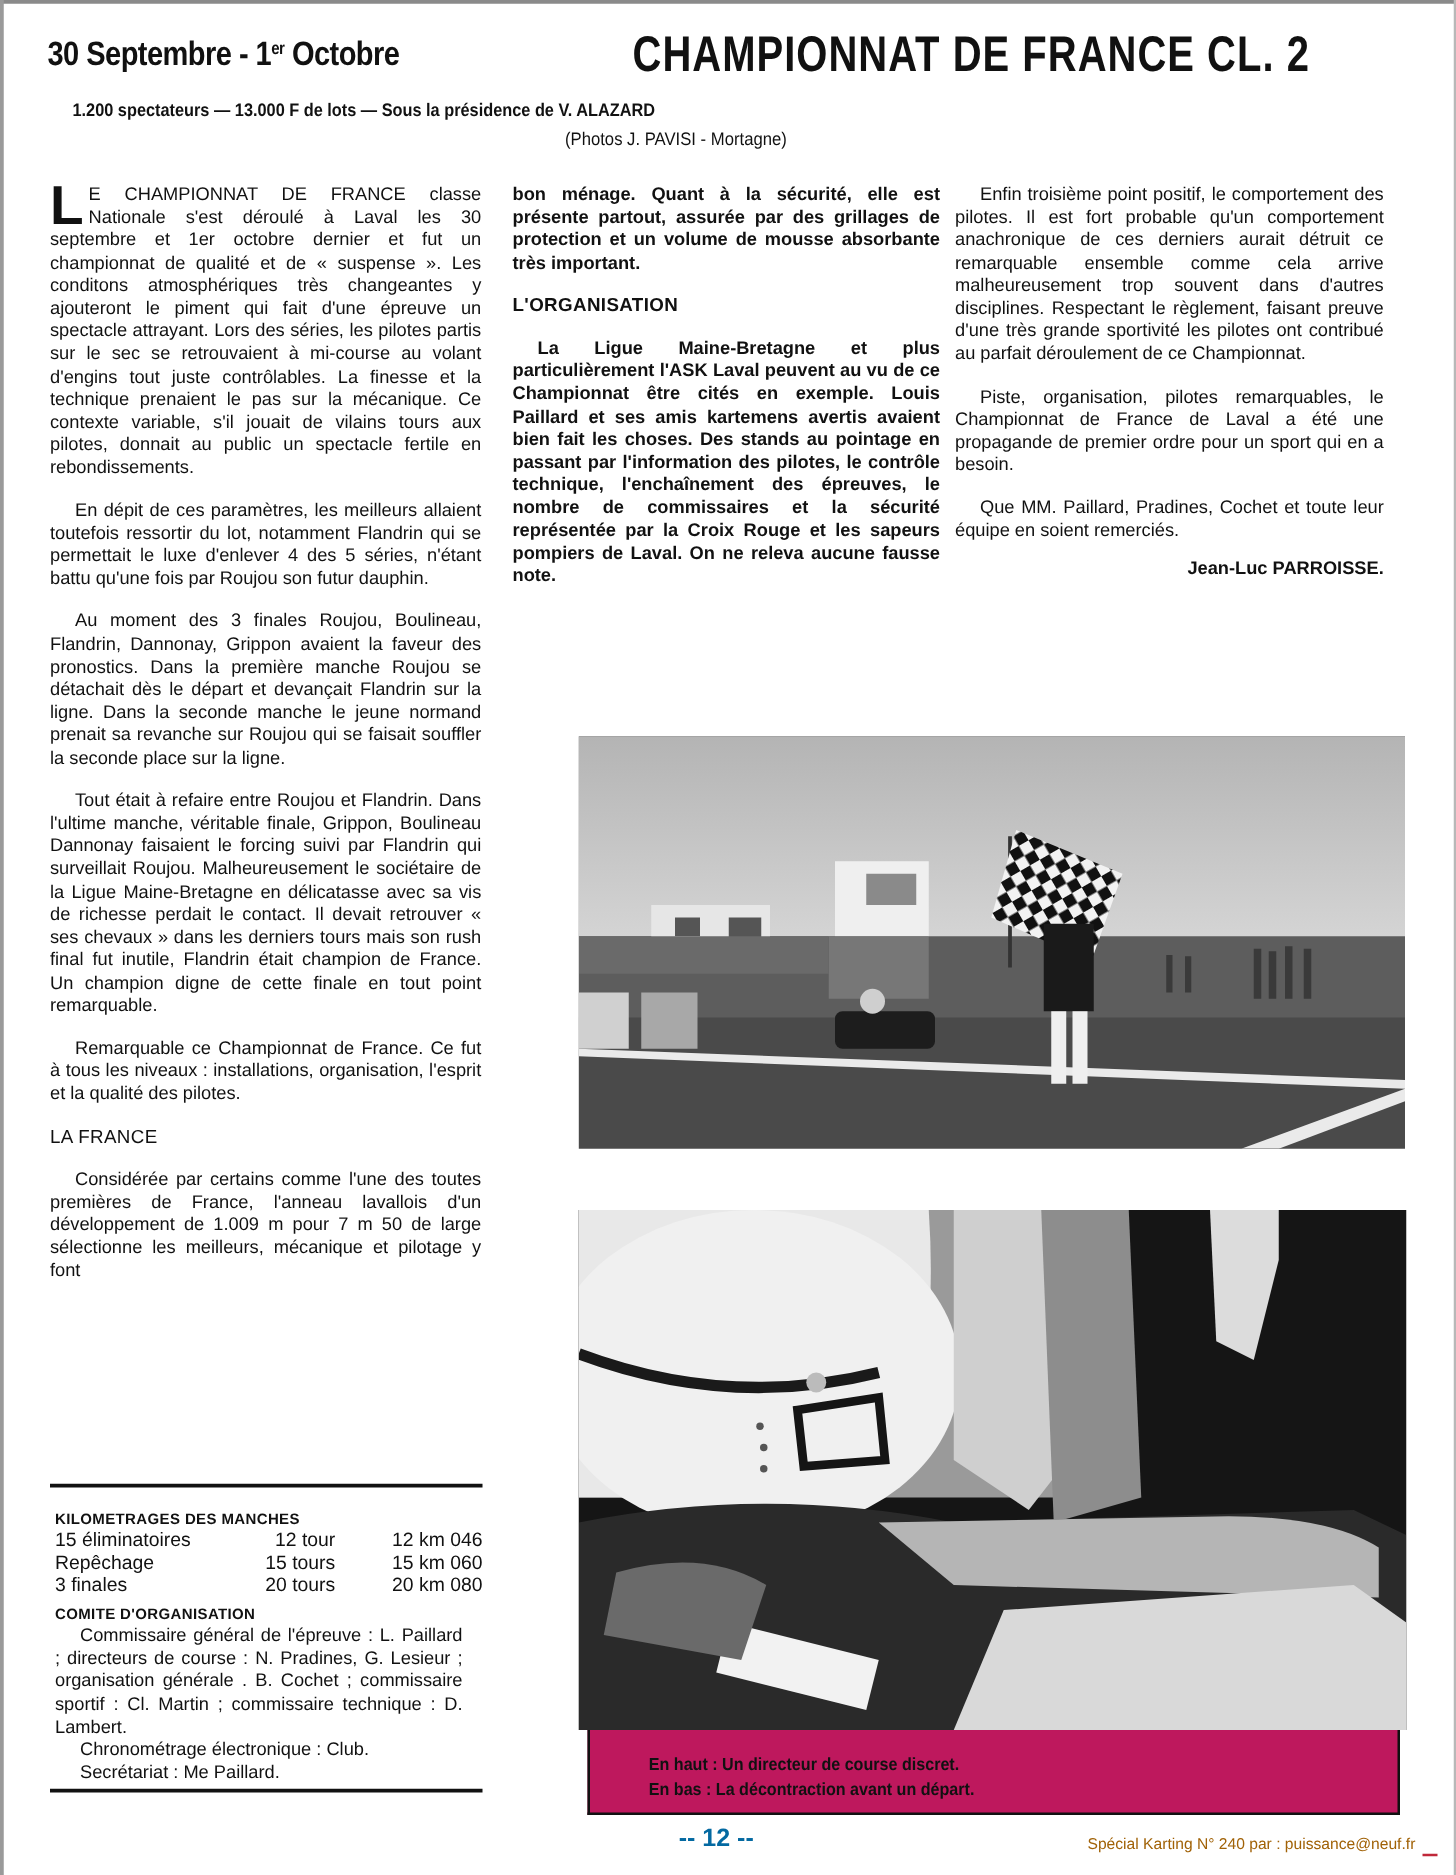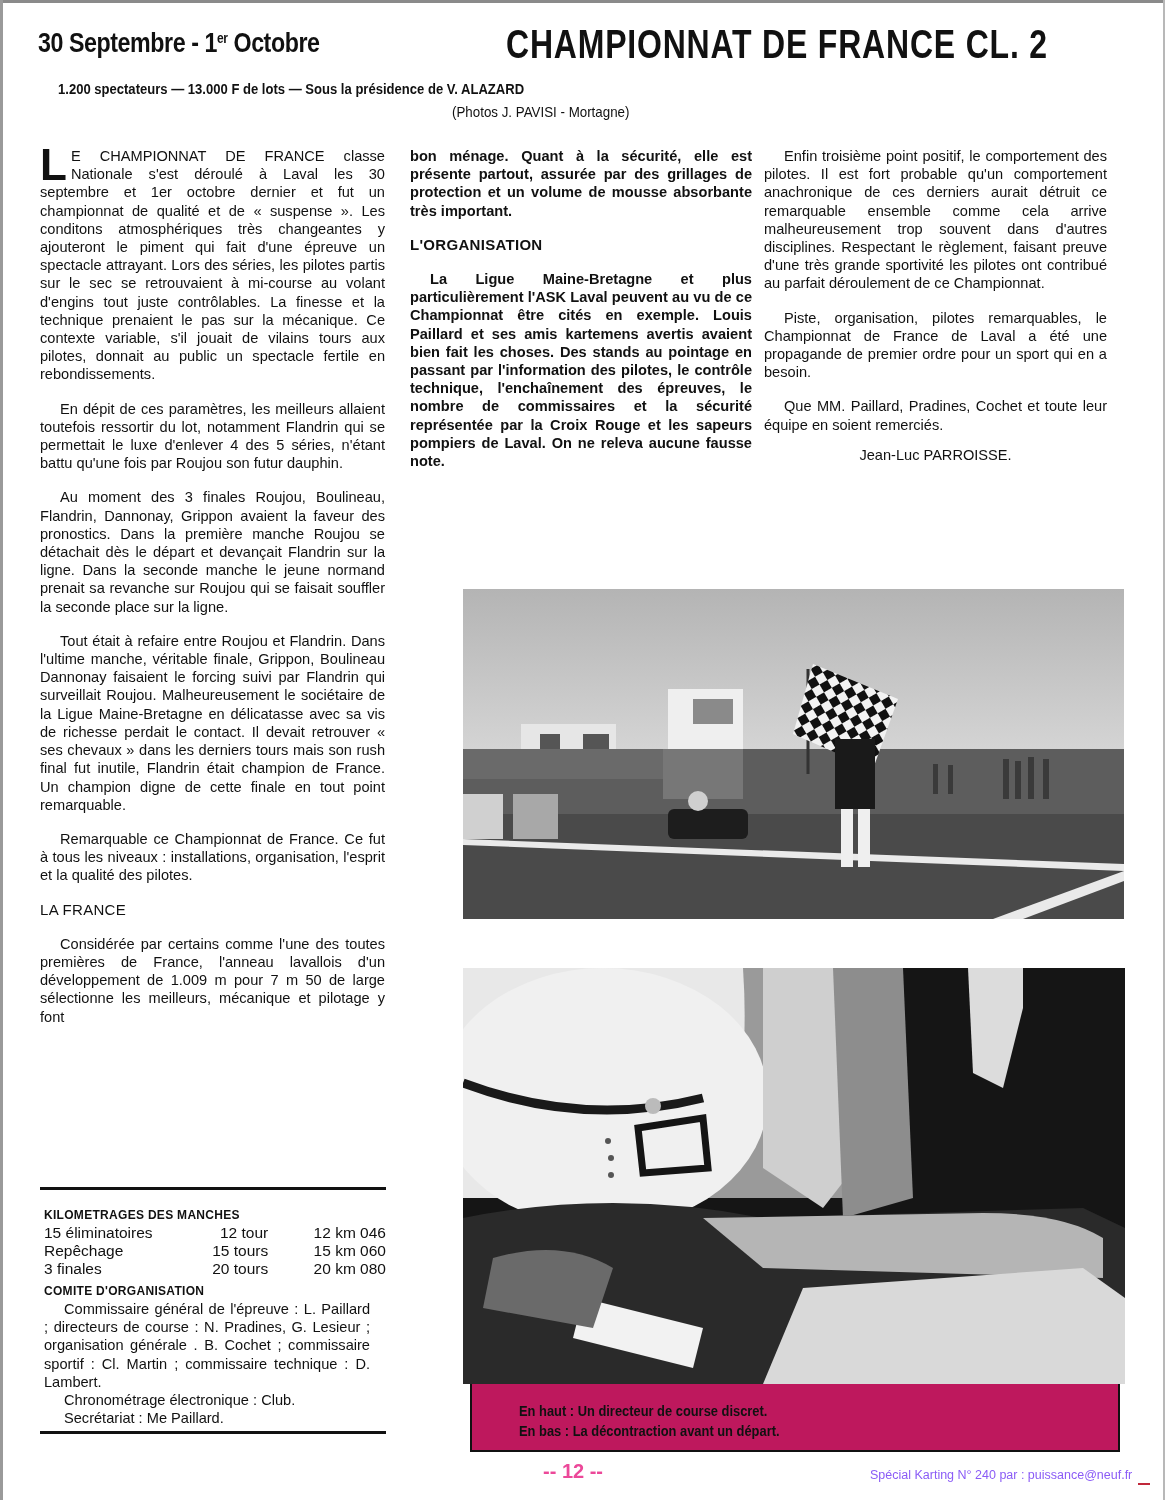--- a/index.html
+++ b/index.html
@@ -20,21 +20,21 @@
 
   .col{position:absolute;font-size:14.6px;line-height:18.2px;text-align:justify;}
   .col p{margin:0 0 16px 0;text-indent:20px;}
   .col p.noindent{text-indent:0;}
   .col1{left:40px;top:147px;width:345px;}
   .col2{left:410px;top:147px;width:342px;font-weight:bold;}
   .col3{left:764px;top:147px;width:343px;}
   .dropcap{float:left;font-size:44px;line-height:36px;font-weight:bold;margin:0 4px 0 0;}
   .lead{text-indent:0!important;}
   .section-head{margin:14px 0 16px 0;font-size:15px;letter-spacing:0.3px;}
-  .signature{text-align:center;margin-top:-4px;}
+  .signature{text-align:right;margin-top:-4px;font-weight:bold;}
 
   .box{position:absolute;left:40px;top:1187px;width:346px;}
   .rule{height:3px;background:#111;}
   .box h3{margin:18px 0 2px 4px;font-size:12px;font-weight:bold;letter-spacing:0.3px;}
   .km-table{border-collapse:collapse;margin-left:4px;font-size:15.5px;line-height:18px;}
   .km-table td{padding:0;white-space:nowrap;}
   .km-table td.c2{text-align:right;padding-right:14px;width:118px;}
   .km-table td.c3{text-align:right;width:105px;}
   .comite{margin:0 16px 0 4px;font-size:14.6px;line-height:18.2px;text-align:justify;}
   .comite p{margin:0;text-indent:20px;}
@@ -44,22 +44,22 @@
   .photo{position:absolute;overflow:hidden;}
   .photo-top{left:463px;top:589px;width:661px;height:330px;background:#7a7a7a;}
   .photo-bottom{left:463px;top:968px;width:662px;height:416px;background:#1e1e1e;}
 
   .caption-box{position:absolute;left:470px;top:1384px;width:646px;height:66px;border:2px solid #111;border-top:none;background:#be185d;}
   .caption-box .line{position:absolute;left:47px;font-weight:bold;font-size:14px;white-space:nowrap;
                      transform:scaleX(0.92);transform-origin:left top;}
   .caption-box .l1{top:19px;}
   .caption-box .l2{top:39px;}
 
-  .page-num{position:absolute;left:543px;top:1460px;color:#ec4899;font-weight:bold;font-size:20px;}
-  .footer-credit{position:absolute;left:870px;top:1468px;color:#8b5cf6;font-size:12.5px;white-space:nowrap;}
+  .page-num{position:absolute;left:543px;top:1460px;color:#0369a1;font-weight:bold;font-size:20px;}
+  .footer-credit{position:absolute;left:870px;top:1468px;color:#a16207;font-size:12.5px;white-space:nowrap;}
   .footer-mark{position:absolute;left:1138px;top:1483px;width:12px;height:2px;background:#c0283a;}
 </style>
 </head>
 <body>
 
 <div class="frame-top"></div>
 <div class="frame-left"></div>
 <div class="frame-right"></div>
 
 <div class="date"><span>30 Septembre - 1</span><sup>er</sup><span> Octobre</span></div>

